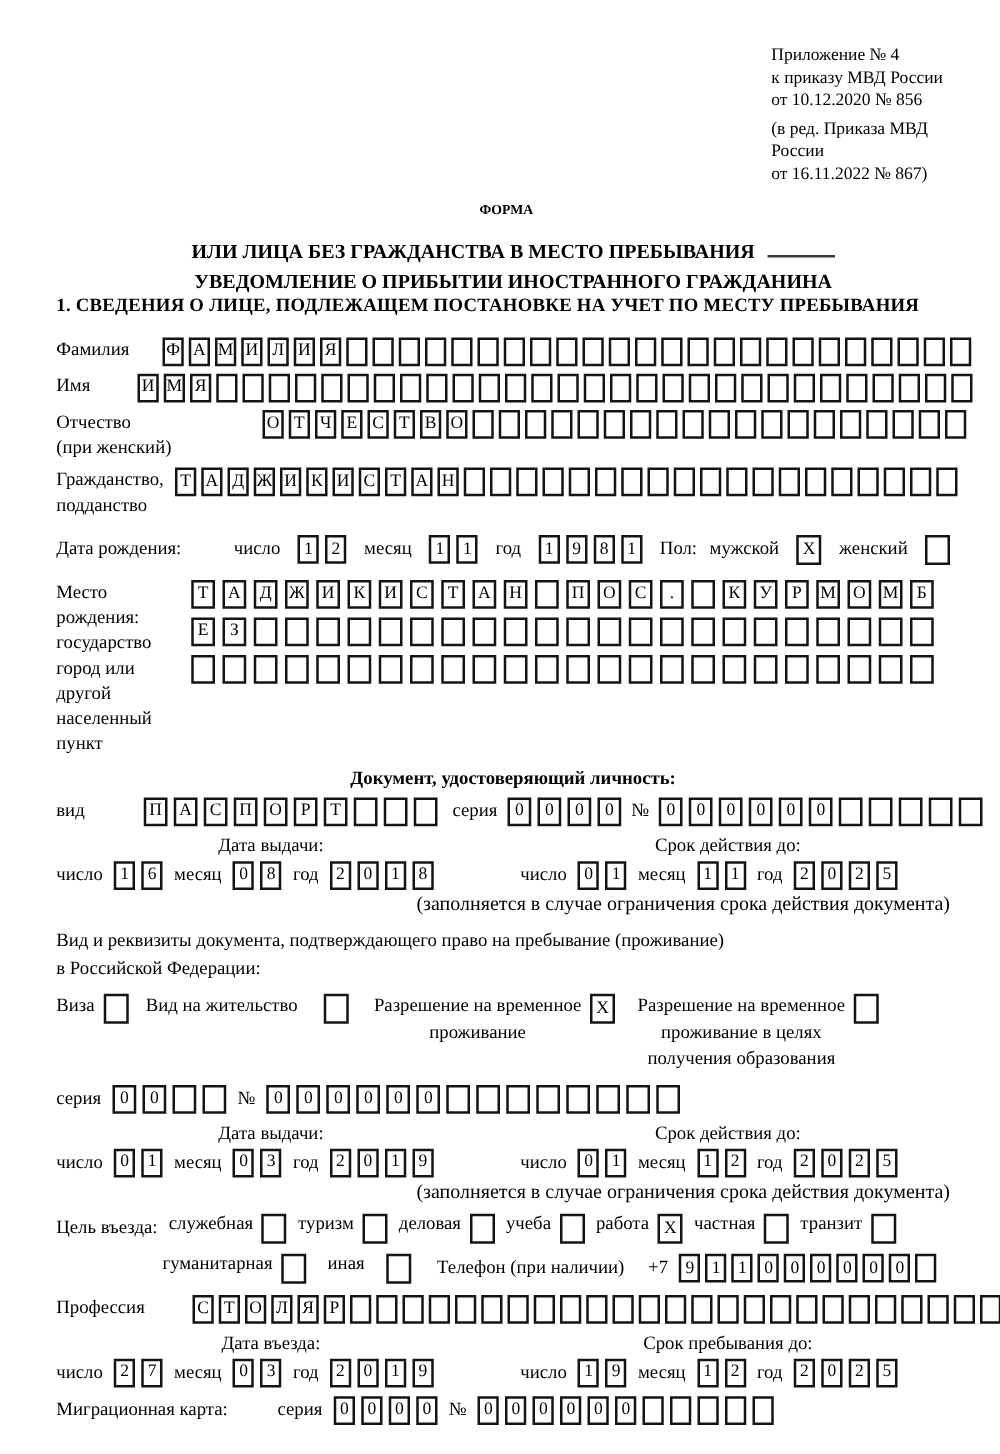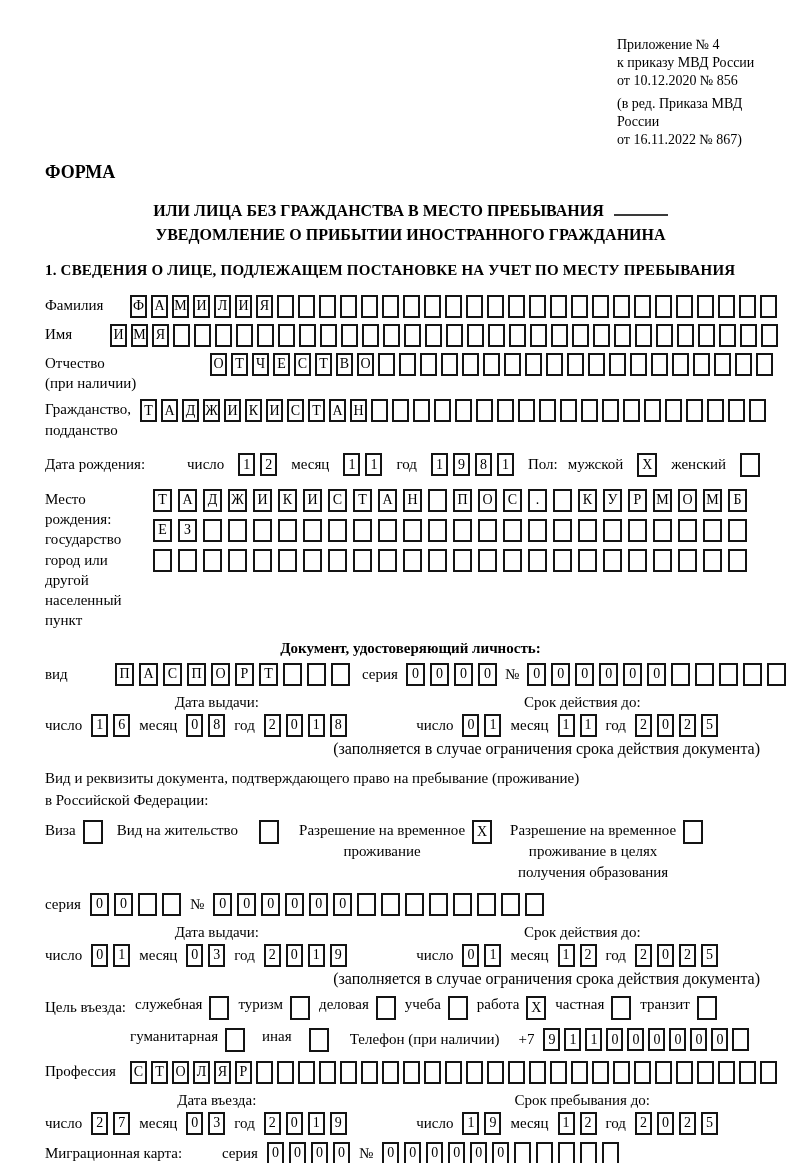--- a/index.html
+++ b/index.html
@@ -2,26 +2,26 @@
 <html><head>
 <meta charset="utf-8">
 <style>
   html,body{margin:0;padding:0;background:#fff;}
   body{width:800px;height:1163px;overflow:hidden;color:#000;
        font-family:"Liberation Serif","DejaVu Serif",serif;font-size:15px;}
   .page{padding:36px 24px 0 45px;box-sizing:border-box;width:800px;height:1163px;}
 
   .appendix{margin-left:572px;line-height:1.28;font-size:14px;}
   .appendix .amend{margin-top:5px;}
-  .form-label{text-align:left;padding-right:11px;font-weight:bold;margin-top:14px;font-size:18px;}
+  .form-label{text-align:center;padding-right:11px;font-weight:bold;margin-top:14px;font-size:11px;}
 
   .title{font-weight:bold;text-align:center;font-size:16px;line-height:1.45;margin-top:16px;}
   .blank-line{display:inline-block;width:54px;border-bottom:2px solid #3a3a3a;height:14px;margin-left:10px;}
 
-  .section-heading{font-weight:bold;font-size:15px;margin-top:16px;letter-spacing:.2px;}
+  .section-heading{font-weight:bold;font-size:15px;margin-top:0;letter-spacing:.2px;}
 
   .grid{display:flex;gap:var(--g,4px);flex:none;}
   .cell{display:inline-flex;align-items:center;justify-content:center;flex:none;
         width:var(--w,17px);height:var(--h,23px);border:2px solid #141414;box-sizing:border-box;
         font-size:14px;line-height:1;}
   .g-wide{--w:19px;--g:6px;}
   .g-doc{--w:19px;--g:5px;}
   .g-date{--g:5px;}
   .box{display:inline-flex;align-items:center;justify-content:center;flex:none;
        width:20px;height:24px;border:2px solid #141414;box-sizing:border-box;font-size:14px;}
@@ -149,21 +149,21 @@
         <span class="cell"></span>
         <span class="cell"></span>
         <span class="cell"></span>
         <span class="cell"></span>
       </div>
   </div>
 
   <div class="frow mt">
     <span class="flabel w165">
       <div>Отчество</div>
-      <div>(при наличии)</div>
+      <div>(при женский)</div>
     </span>
     <div class="grid">
         <span class="cell">О</span>
         <span class="cell">Т</span>
         <span class="cell">Ч</span>
         <span class="cell">Е</span>
         <span class="cell">С</span>
         <span class="cell">Т</span>
         <span class="cell">В</span>
         <span class="cell">О</span>
@@ -580,21 +580,21 @@
         <span class="cell">0</span>
         <span class="cell">0</span>
         <span class="cell">0</span>
         <span class="cell">0</span>
         <span class="cell">0</span>
         <span class="cell">0</span>
         <span class="cell"></span>
       </div>
   </div>
 
-  <div class="frow" style="margin-top:9px;">
+  <div class="frow" style="margin-top:9px;gap:24px;">
     <span class="flabel w85">Профессия</span>
     <div class="grid">
         <span class="cell">С</span>
         <span class="cell">Т</span>
         <span class="cell">О</span>
         <span class="cell">Л</span>
         <span class="cell">Я</span>
         <span class="cell">Р</span>
         <span class="cell"></span>
         <span class="cell"></span>

